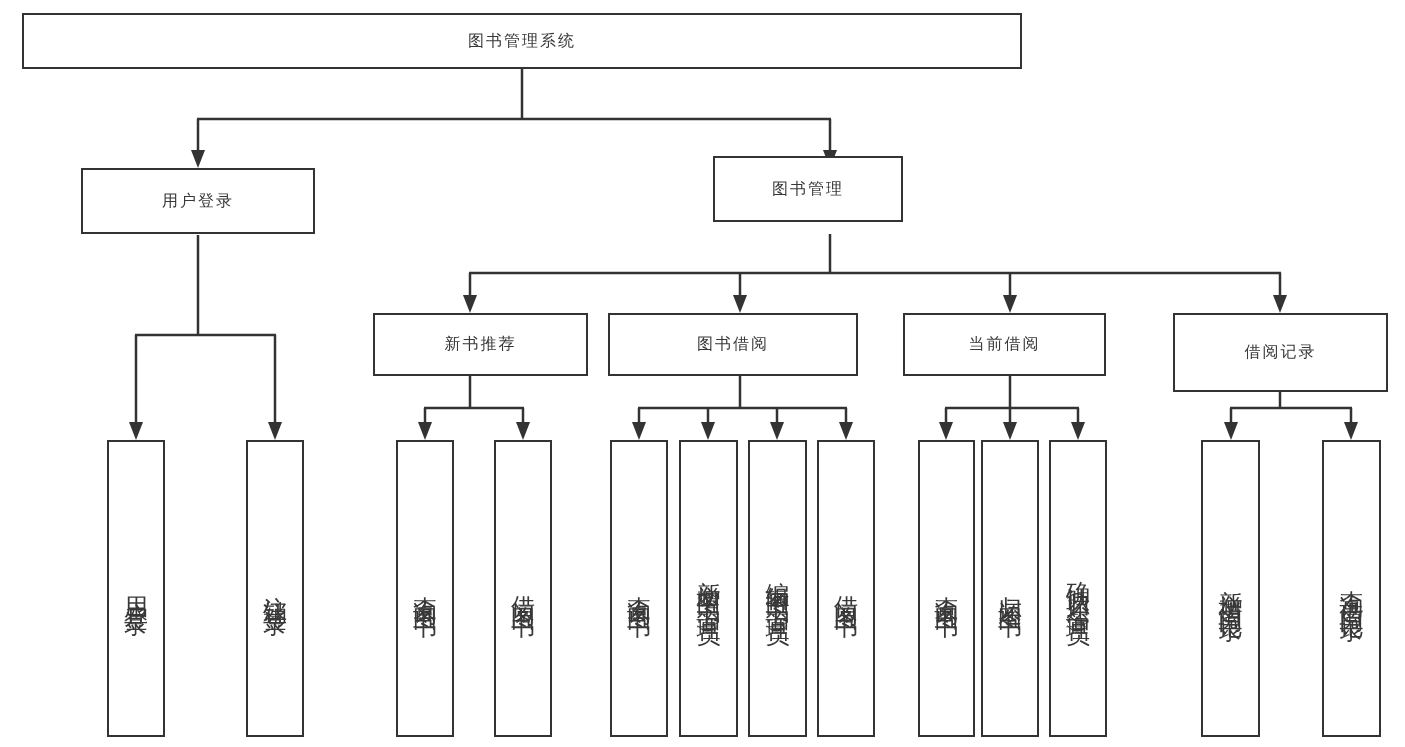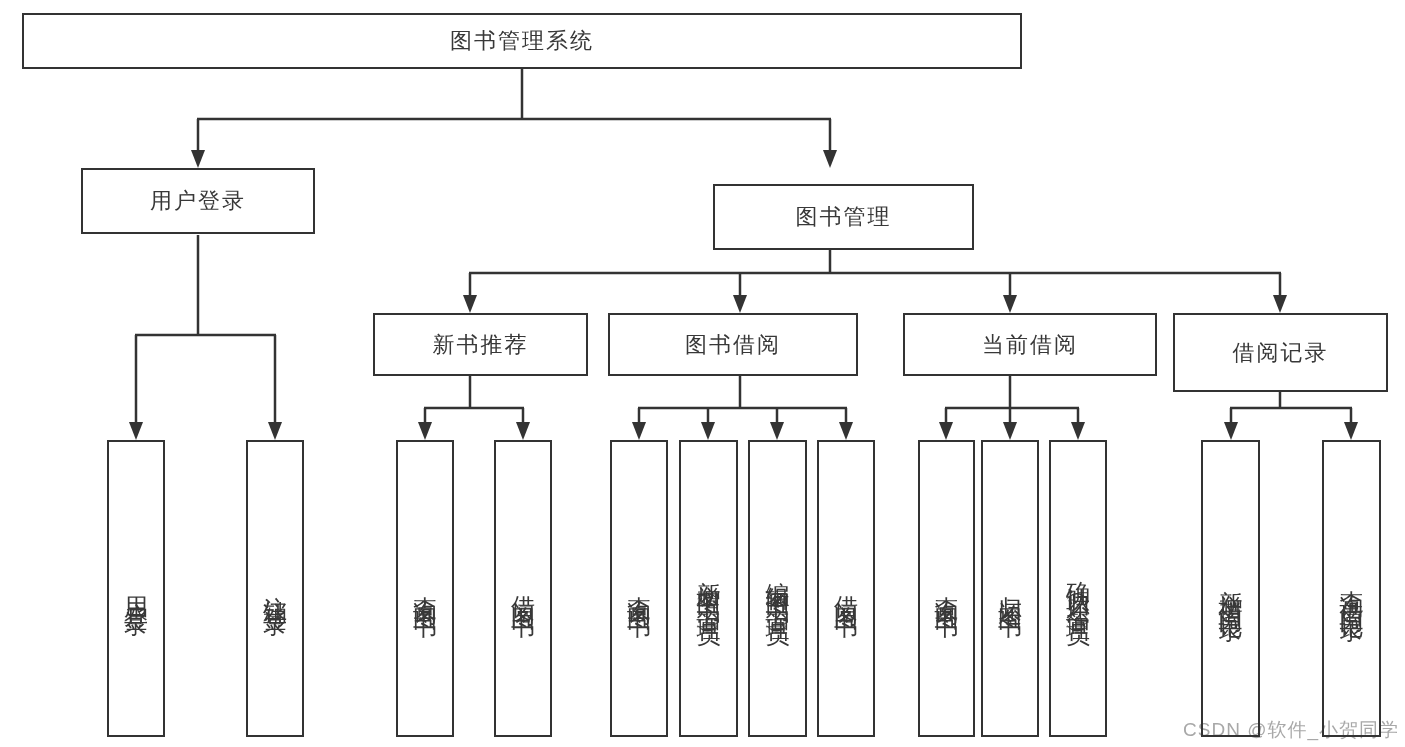--- a/index.html
+++ b/index.html
@@ -21,21 +21,21 @@
   #connectors polygon{fill:var(--line);stroke:none;}
   .node{
     position:absolute;
     box-sizing:border-box;
     border:2.5px solid var(--line);
     background:var(--bg);
     display:flex;align-items:center;justify-content:center;
     color:var(--text);
     z-index:2;
   }
-  .hbox{font-size:22px;letter-spacing:2px;white-space:nowrap;}
+  .hbox{font-size:16px;letter-spacing:2px;white-space:nowrap;}
   .leaf{z-index:2;}
   .leaf .vtext{
     writing-mode:vertical-rl;
     text-orientation:mixed;
     font-size:24px;
     letter-spacing:6px;
     line-height:1;
     color:var(--text);
   }
   #watermark{
@@ -130,31 +130,31 @@
     </g>
   </svg>
 
   <div class="node hbox" style="left:22px;top:13px;width:1000px;height:56px;">
     <span>图书管理系统</span>
   </div>
 
   <div class="node hbox" style="left:81px;top:168px;width:234px;height:66px;">
     <span>用户登录</span>
   </div>
-  <div class="node hbox" style="left:713px;top:184px;width:261px;height:66px;">
+  <div class="node hbox" style="left:713px;top:156px;width:190px;height:66px;">
     <span>图书管理</span>
   </div>
 
   <div class="node hbox" style="left:373px;top:313px;width:215px;height:63px;">
     <span>新书推荐</span>
   </div>
   <div class="node hbox" style="left:608px;top:313px;width:250px;height:63px;">
     <span>图书借阅</span>
   </div>
-  <div class="node hbox" style="left:903px;top:313px;width:254px;height:63px;">
+  <div class="node hbox" style="left:903px;top:313px;width:203px;height:63px;">
     <span>当前借阅</span>
   </div>
   <div class="node hbox" style="left:1173px;top:313px;width:215px;height:79px;">
     <span>借阅记录</span>
   </div>
 
   <div class="node leaf" style="left:107px;top:440px;width:58px;height:297px;">
     <span class="vtext">用户登录</span>
   </div>
   <div class="node leaf" style="left:246px;top:440px;width:58px;height:297px;">
@@ -191,15 +191,14 @@
     <span class="vtext">确认归还（管理员）</span>
   </div>
 
   <div class="node leaf" style="left:1201px;top:440px;width:59px;height:297px;">
     <span class="vtext">新增借阅记录</span>
   </div>
   <div class="node leaf" style="left:1322px;top:440px;width:59px;height:297px;">
     <span class="vtext">查询借阅记录</span>
   </div>
 
-  <div id="watermark">CSDN @软件_小贺同学</div>
 
 </div>
 
 </body></html>

